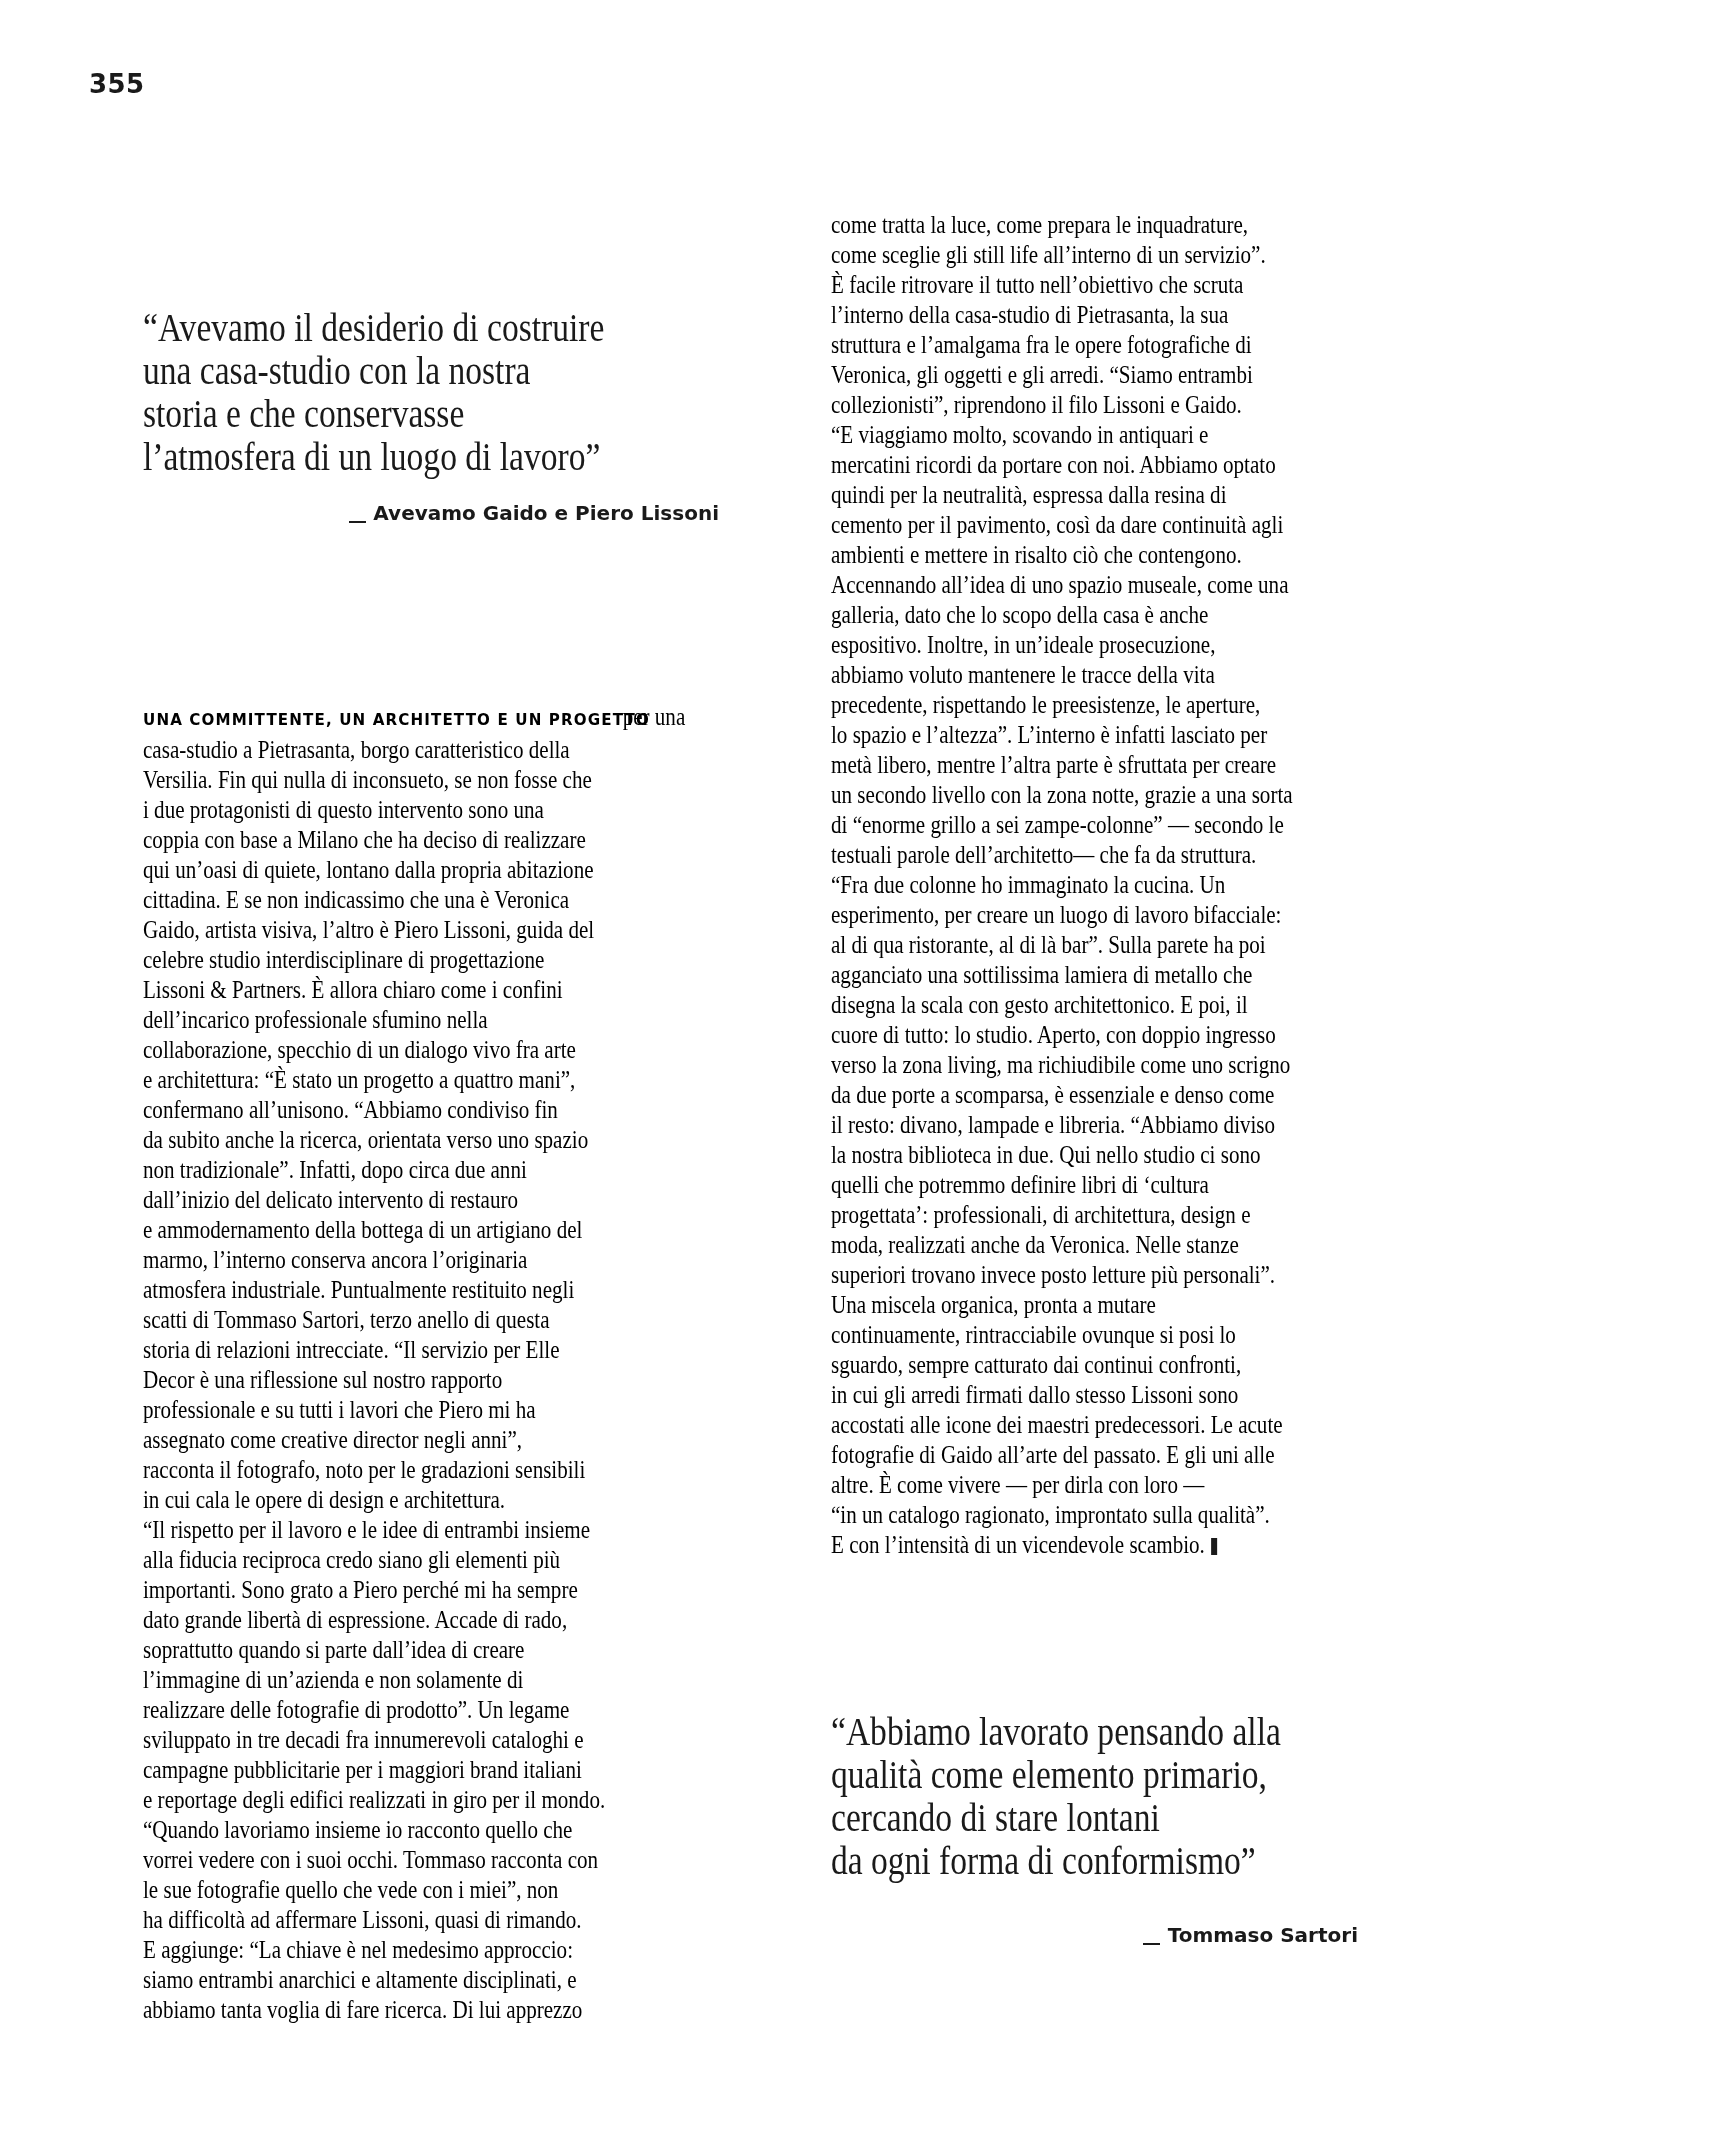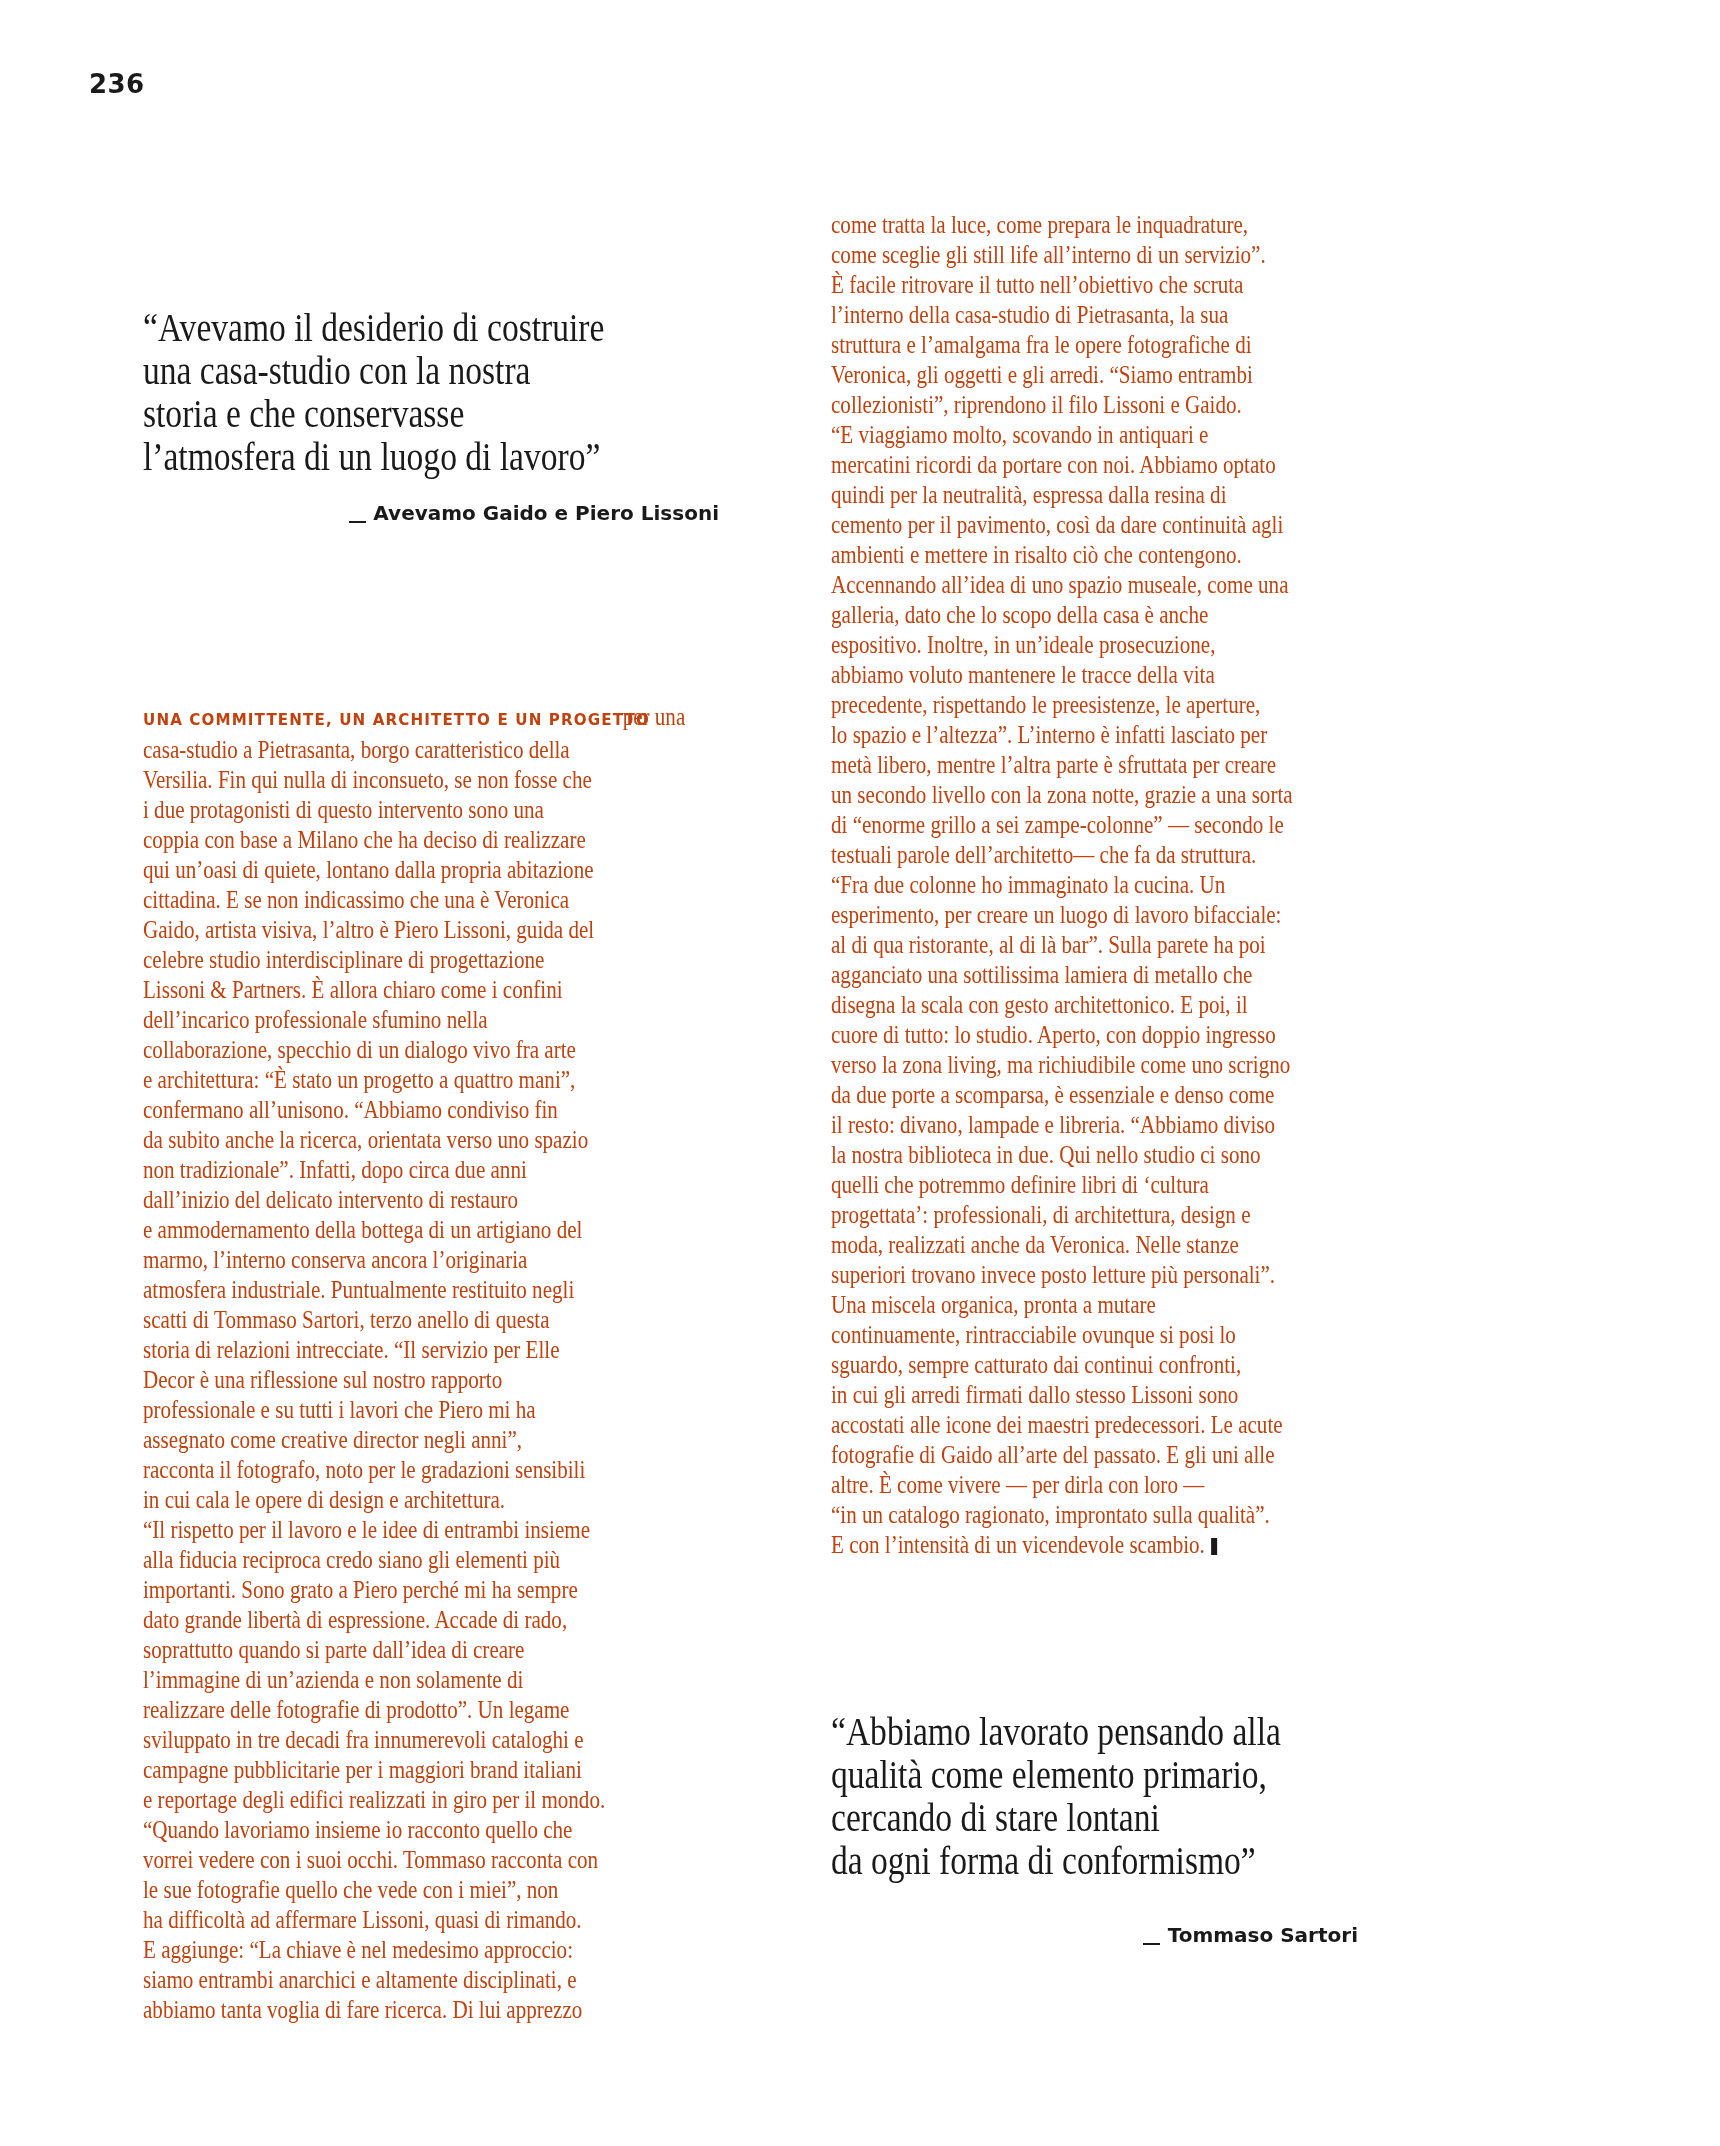--- a/index.html
+++ b/index.html
@@ -19,35 +19,35 @@
     .attribution {
       position: absolute;
       font-family: "DejaVu Sans", sans-serif; font-weight: bold; font-size: 20px; white-space: nowrap;
     }
     .attribution .dash { display: inline-block; width: 17px; height: 2.6px; background: #1a1a1a; vertical-align: -3.4px; margin-right: 7.7px; }
     .attr-1 { right: 1002px; top: 501px; }
     .attr-2 { right: 363px; top: 1899px; margin-top: 24px; }
     .column {
       position: absolute;
       font-family: "Liberation Serif", serif; font-size: 24.5px; line-height: 30px;
-      white-space: nowrap; color: #c2410c;
+      white-space: nowrap; color: #000000;
     }
     .column .line { display: block; transform: scaleX(0.86); transform-origin: left center; }
     .col-left { left: 143px; top: 702px; }
     .col-right { left: 831px; top: 210px; }
     .lead-caps {
       font-family: "DejaVu Sans", sans-serif; font-weight: bold; font-size: 16.3px; letter-spacing: 1.2px;
       text-transform: uppercase; display: inline-block; transform: scaleX(1.08); transform-origin: left center; margin-right: 12px;
     }
     .end-mark { display: inline-block; width: 6.9px; height: 17px; background: #1a1a1a; margin-left: 6.9px; vertical-align: -1.7px; }
   </style>
 </head>
 <body>
 
-<div class="page-number">236</div>
+<div class="page-number">355</div>
 
 <div class="pull-quote quote-1">
   <span class="ql">“Avevamo il desiderio di costruire</span>
   <span class="ql">una casa-studio con la nostra</span>
   <span class="ql">storia e che conservasse</span>
   <span class="ql">l’atmosfera di un luogo di lavoro”</span>
 </div>
 <div class="attribution attr-1">
   <span class="dash"></span><span>Avevamo Gaido e Piero Lissoni</span>
 </div>

